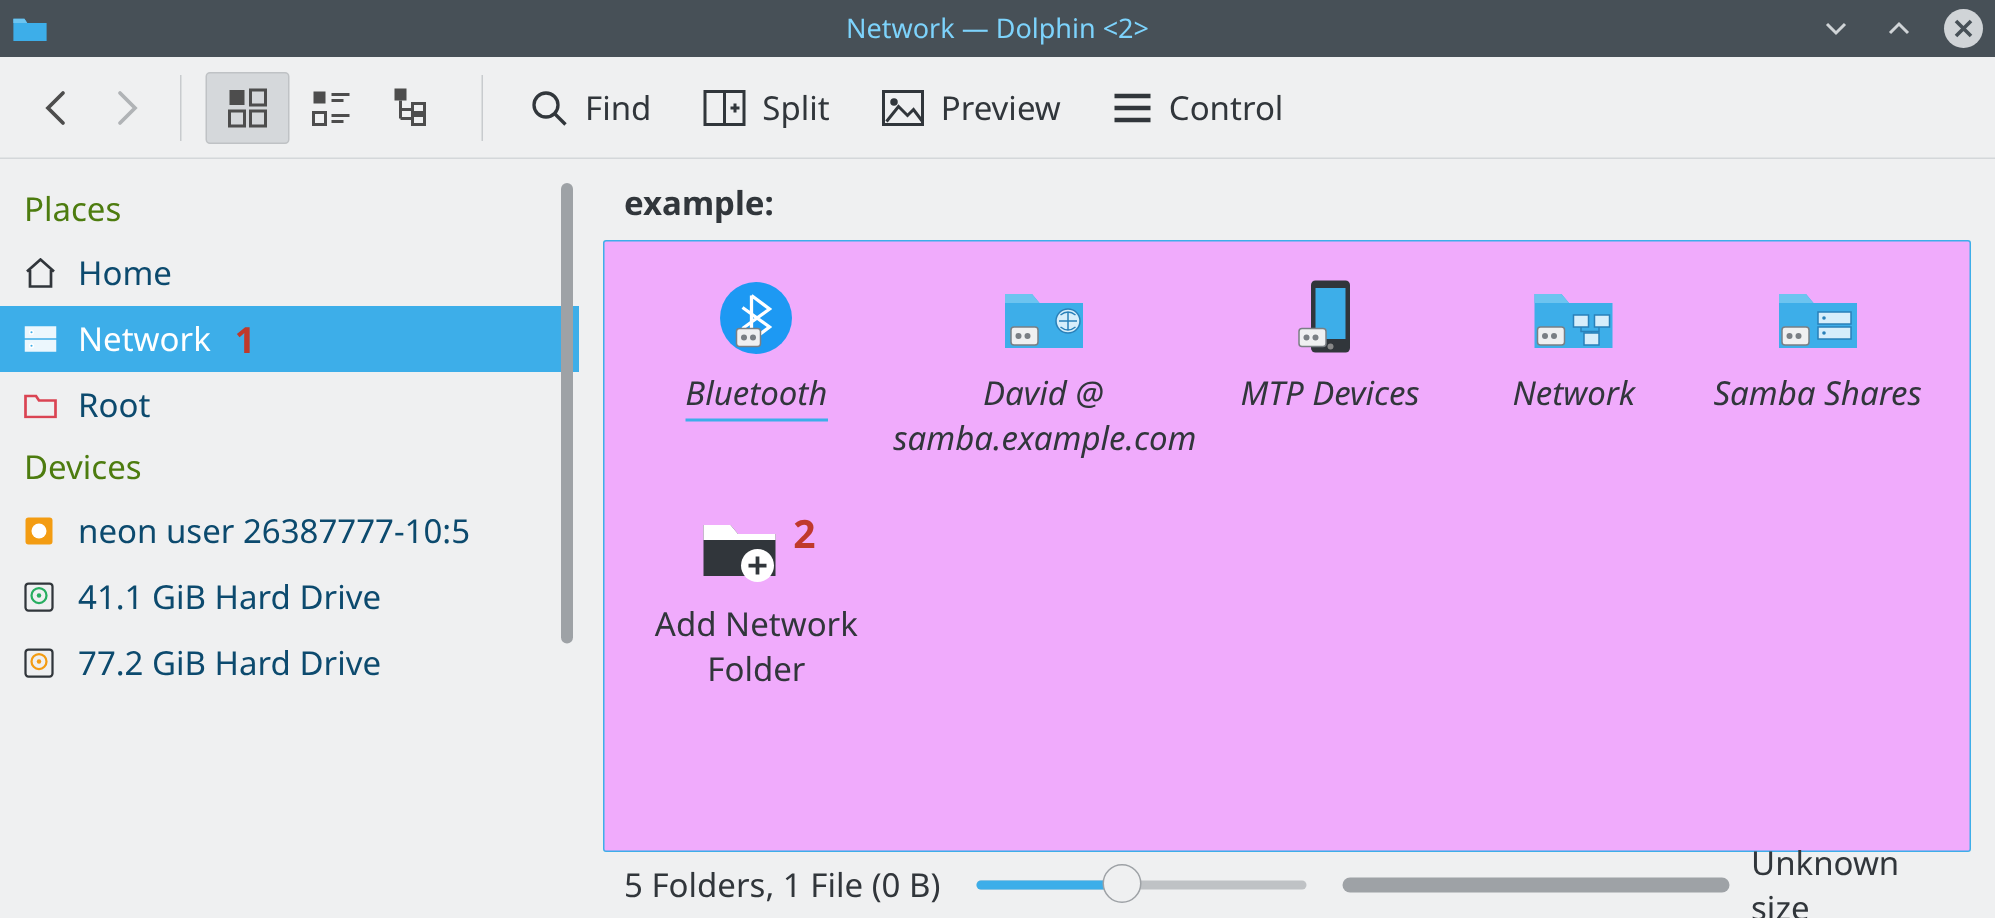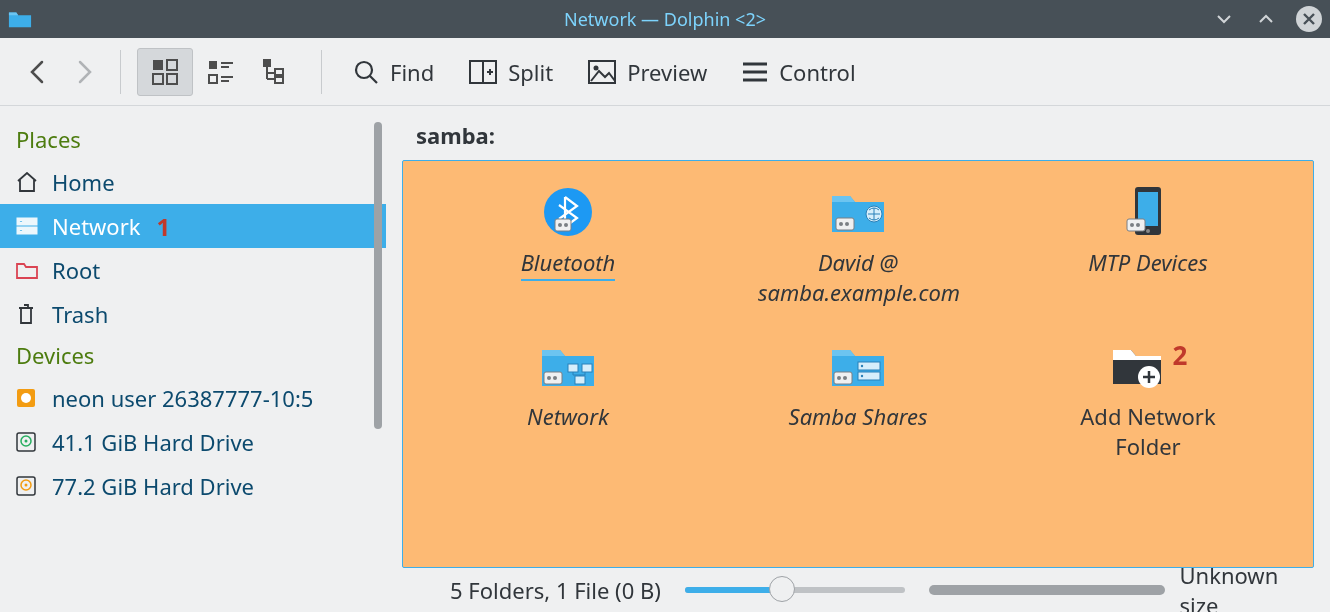--- a/index.html
+++ b/index.html
@@ -38,31 +38,31 @@
   .place-item .pi-icon { width:26px; display:flex; align-items:center;}
   .place-item.selected { background:#3daee9; color:#fff; }
   .place-item.selected .pi-icon svg { stroke:#fff; fill:#fff; }
   .annotation { color:#c0392b; font-weight:700; font-size:24px; margin-left:6px;}
   .sidebar-scroll-indicator { position:absolute; top:16px; right:4px; bottom:10px; width:8px; }
   .sidebar-scroll-indicator .thumb { position:absolute; top:0; width:8px; height:64%; background:#9ea2a6; border-radius:4px; }
 
   
   .main { flex:1; display:flex; flex-direction:column; padding: 10px 16px 0 16px; }
   .breadcrumb { font-weight:700; font-size:22px; padding:4px 4px 10px 14px; }
-  .file-pane { flex:1; border:1px solid #3daee9; background:#fdba74; border-radius:2px; padding:22px 30px; display:grid; grid-template-columns: repeat(3, 1fr); column-gap:20px; row-gap:30px; align-content:start;}
+  .file-pane { flex:1; border:1px solid #3daee9; background:#f0abfc; border-radius:2px; padding:22px 30px; display:grid; grid-template-columns: repeat(5, 1fr); column-gap:20px; row-gap:30px; align-content:start;}
   .tile { display:flex; flex-direction:column; align-items:center; text-align:center; font-size:22px; font-style:italic; color:#31363b; cursor:pointer; }
   .tile .tile-icon { height:58px; display:flex; align-items:center; justify-content:center; margin-bottom:6px; }
   .tile.selected .label-wrap { border-bottom:2px solid #3daee9; padding-bottom:2px;}
   .tile.non-italic { font-style:normal; }
   .tile .annotation2 { font-style:normal; color:#c0392b; font-weight:700; font-size:26px; position:relative; }
   .add-tile-row { display:flex; align-items:flex-start; justify-content:center; gap:8px;}
 
   
   .statusbar { height:44px; display:flex; align-items:center; gap:24px; padding: 0 4px 0 14px; font-size:22px; color:#31363b;}
-  .status-left { flex-shrink:0;margin-left:34px; }
+  .status-left { flex-shrink:0; }
   .zoom-slider { flex-shrink:0; width:220px; height:20px; position:relative; display:flex; align-items:center;}
   .zoom-track { position:absolute; left:0; right:0; height:6px; background:#bfc2c5; border-radius:3px;}
   .zoom-fill { position:absolute; left:0; width:40%; height:6px; background:#3daee9; border-radius:3px;}
   .zoom-knob { position:absolute; left:38%; width:26px; height:26px; background:#eff0f1; border:1px solid #9ea2a6; border-radius:50%; top:-4px;}
   .capacity { flex:1; display:flex; align-items:center; justify-content:flex-end; gap:14px;}
   .capacity-bar { width:260px; height:10px; background:#9ea2a6; border-radius:5px;}
 </style>
 </head>
 <body>
 
@@ -213,28 +213,20 @@
 
     <div class="place-item">
       <span class="pi-icon">
         <svg width="22" height="18" viewBox="0 0 22 18">
             <path d="M1 3 h7 l2 3 h11 v11 H1 z" fill="none" stroke="#da4453" stroke-width="1.8"></path>
           </svg>
       </span>
       <span>Root</span>
     </div>
 
-    <div class="place-item">
-      <span class="pi-icon">
-        <svg width="20" height="22" viewBox="0 0 20 22">
-            <path d="M3 5 H17 M5 5 V20 H15 V5 M8 2 H12 V5" stroke="#31363b" stroke-width="1.8" fill="none"></path>
-          </svg>
-      </span>
-      <span>Trash</span>
-    </div>
 
     <div class="section-header" style="">Devices</div>
 
     <div class="place-item">
       <span class="pi-icon">
         <svg width="20" height="20" viewBox="0 0 20 20">
             <rect x="1" y="1" width="18" height="18" fill="#f39c12" rx="2"></rect>
             <circle cx="10" cy="10" r="5" fill="#fff"></circle>
           </svg>
       </span>
@@ -262,21 +254,21 @@
       </span>
       <span>77.2 GiB Hard Drive</span>
     </div>
 
     <div class="sidebar-scroll-indicator">
       <div class="thumb"></div>
     </div>
   </div>
 
   <div class="main">
-    <div class="breadcrumb">samba:</div>
+    <div class="breadcrumb">example:</div>
 
     <div class="file-pane">
 
       <div class="tile selected">
         <span class="tile-icon">
           <svg width="54" height="54" viewBox="0 0 54 54">
               <circle cx="27" cy="27" r="24" fill="#1d99f3"></circle>
               <path d="M24 12 V42 L36 33 L18 20 M24 12 L36 21 L18 34" stroke="#fff" stroke-width="2.2" fill="none"></path>
               <rect x="14" y="34" width="16" height="12" rx="2" fill="#eff0f1" stroke="#7a7f84"></rect>
               <circle cx="19" cy="40" r="2" fill="#7a7f84"></circle>

